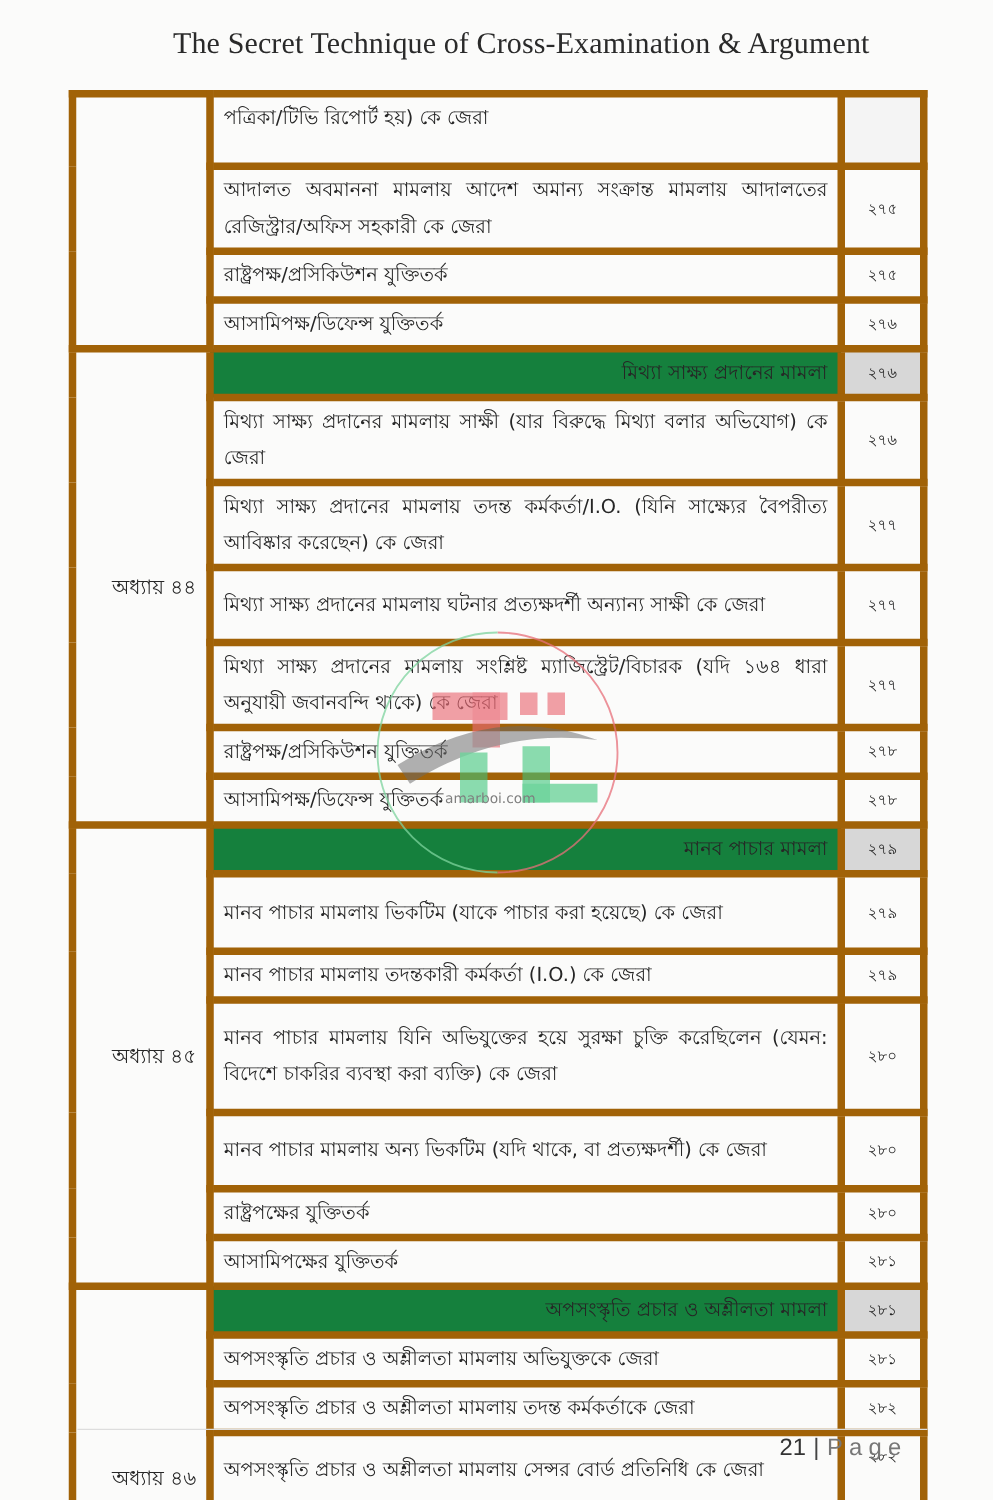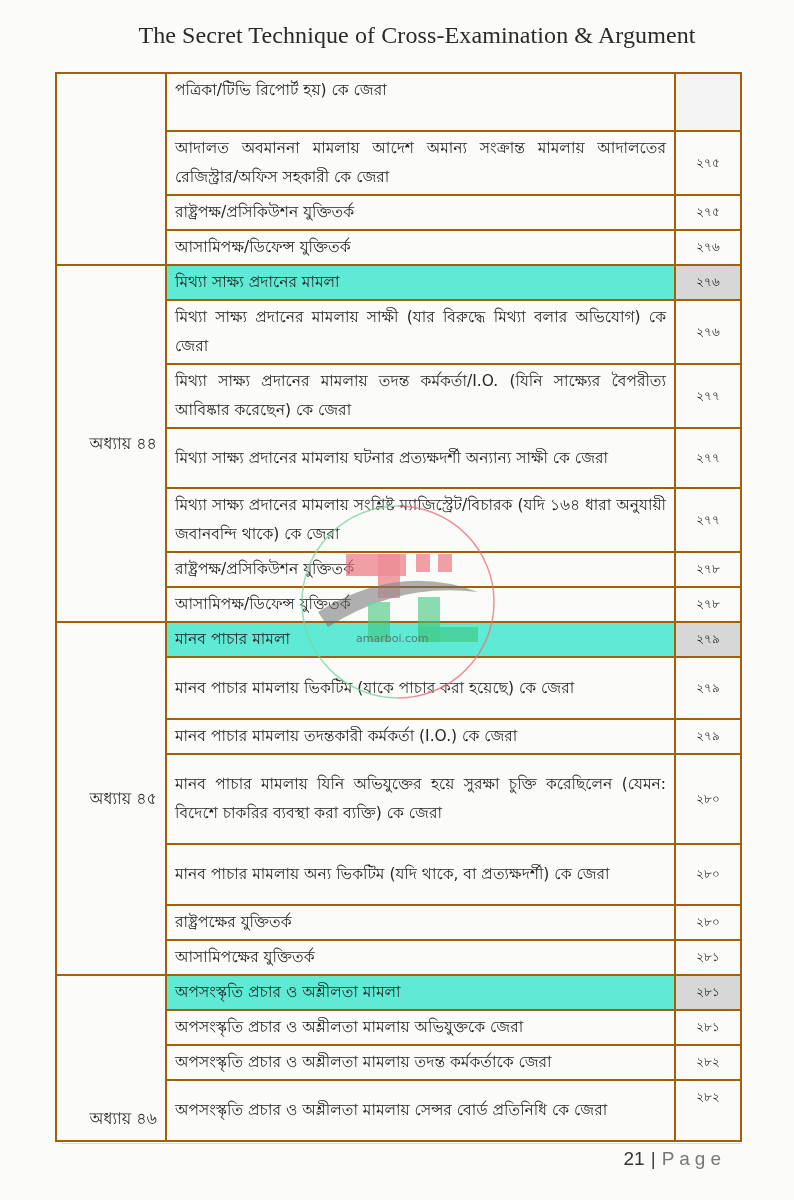--- a/index.html
+++ b/index.html
@@ -12,29 +12,29 @@
     font-family:"Liberation Serif", "DejaVu Serif", serif; font-size:24px; color:#2a2a2a;
     letter-spacing:0.1px;
     padding-left:20px;
   }
   table.toc {
     position:absolute; left:55px; top:72px; width:687px;
     border-collapse:collapse; table-layout:fixed;
     font-size:15.5px; color:#262626;
   }
   table.toc td {
-    border:2px solid #a16207; padding:2px 8px; vertical-align:middle; line-height:29px;
+    border:6px solid #a16207; padding:2px 8px; vertical-align:middle; line-height:29px;
   }
   table.toc col.c1 { width:110px; }
   table.toc col.c3 { width:66px; }
   td.chap { text-align:right; vertical-align:middle; font-size:16px; }
   td.chap.bottom { vertical-align:bottom; padding-bottom:7px; }
   td.pg { text-align:center; font-size:12px; }
   td.desc { text-align:justify; }
-  tr.section td.desc { text-align:left; background:#5eead4; }
+  tr.section td.desc { text-align:right; background:#15803d; }
   tr.section td.pg { background:#d7d7d7; }
   td.empty-pg { background:#f4f4f4; }
   .footer-rule {
     position:absolute; left:62px; width:680px; top:1143px; height:1px; background:#ddd;
   }
   .footer {
     position:absolute; top:1148px; right:68px; font-family:"Liberation Sans", sans-serif;
     font-size:19px; color:#333;
   }
   .footer .sep { margin:0 6px; color:#444; }

